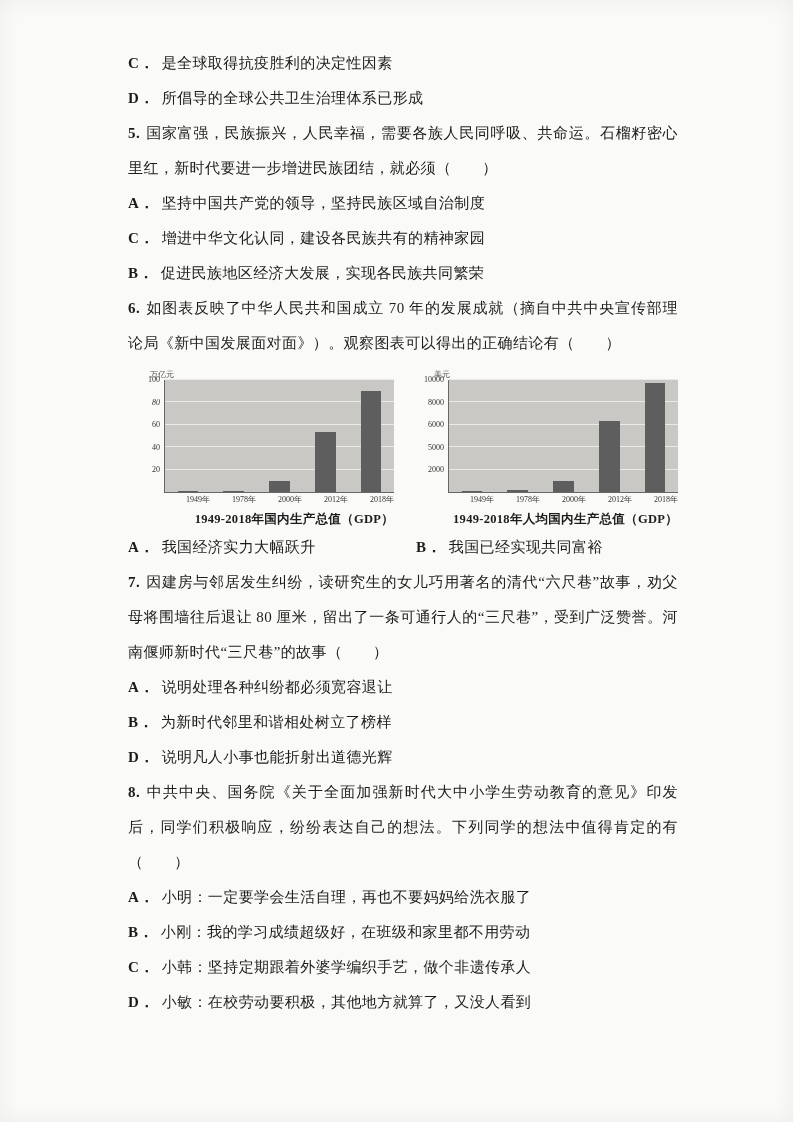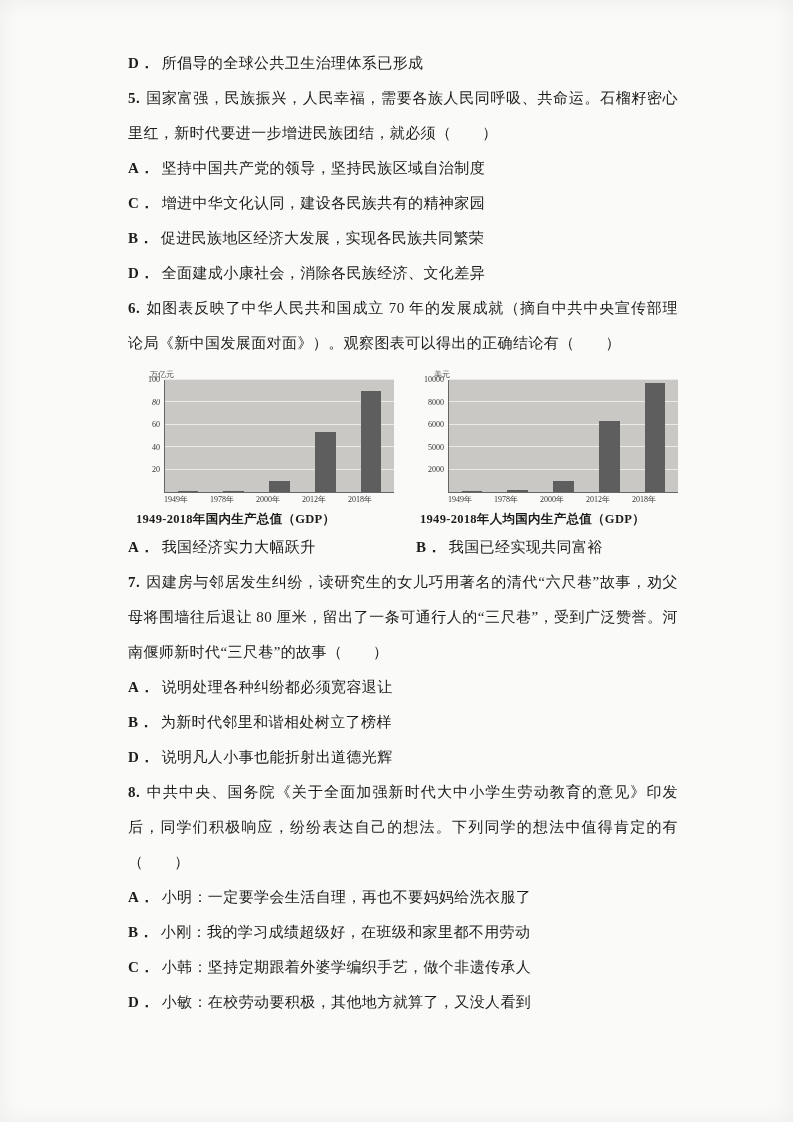--- a/index.html
+++ b/index.html
@@ -32,35 +32,35 @@
   .charts-row{display:flex;gap:26px;margin:8px 0 2px 8px;}
   .chart{width:258px;}
   .chart-unit{font-size:8px;color:#555;height:11px;margin-left:14px;line-height:11px;}
   .plot-row{display:flex;}
   .yaxis{width:28px;position:relative;}
   .y-tick{position:absolute;right:4px;font-size:8px;color:#333;transform:translateY(50%);line-height:8px;}
   .plot{position:relative;flex:1;height:112px;border-left:1px solid #666;border-bottom:1px solid #666;}
   .gridline{position:absolute;left:0;right:0;height:1px;background:#eceae6;}
   .bar{position:absolute;bottom:0;width:9%;}
   .xlabels{display:flex;margin-left:28px;margin-top:2px;}
-  .xlabel{flex:1;text-align:left;font-size:8px;color:#333;line-height:10px;}
-  .chart-title{text-align:left;font-weight:bold;font-size:12.5px;margin-top:6px;letter-spacing:0.3px;}
+  .xlabel{flex:1;text-align:right;font-size:8px;color:#333;line-height:10px;}
+  .chart-title{text-align:right;font-weight:bold;font-size:12.5px;margin-top:6px;letter-spacing:0.3px;}
 </style>
 </head>
 <body>
 
 <div class="page">
 
+  <p class="opt"><span class="opt-label">C．</span><span>是全球取得抗疫胜利的决定性因素</span></p>
   <p class="opt"><span class="opt-label">D．</span><span>所倡导的全球公共卫生治理体系已形成</span></p>
 
   <p class="stem"><span class="qnum">5.</span><span>国家富强，民族振兴，人民幸福，需要各族人民同呼吸、共命运。石榴籽密心里红，新时代要进一步增进民族团结，就必须（　　）</span></p>
   <p class="opt"><span class="opt-label">A．</span><span>坚持中国共产党的领导，坚持民族区域自治制度</span></p>
   <p class="opt"><span class="opt-label">C．</span><span>增进中华文化认同，建设各民族共有的精神家园</span></p>
   <p class="opt"><span class="opt-label">B．</span><span>促进民族地区经济大发展，实现各民族共同繁荣</span></p>
-  <p class="opt"><span class="opt-label">D．</span><span>全面建成小康社会，消除各民族经济、文化差异</span></p>
 
   <p class="stem"><span class="qnum">6.</span><span>如图表反映了中华人民共和国成立 70 年的发展成就（摘自中共中央宣传部理论局《新中国发展面对面》）。观察图表可以得出的正确结论有（　　）</span></p>
 
   <div class="charts-row">
     <div class="chart">
       <div class="chart-unit">万亿元</div>
       <div class="plot-row">
         <div class="yaxis">
             <div class="y-tick" style="bottom: 20%;">20</div>
             <div class="y-tick" style="bottom: 40%;">40</div>

